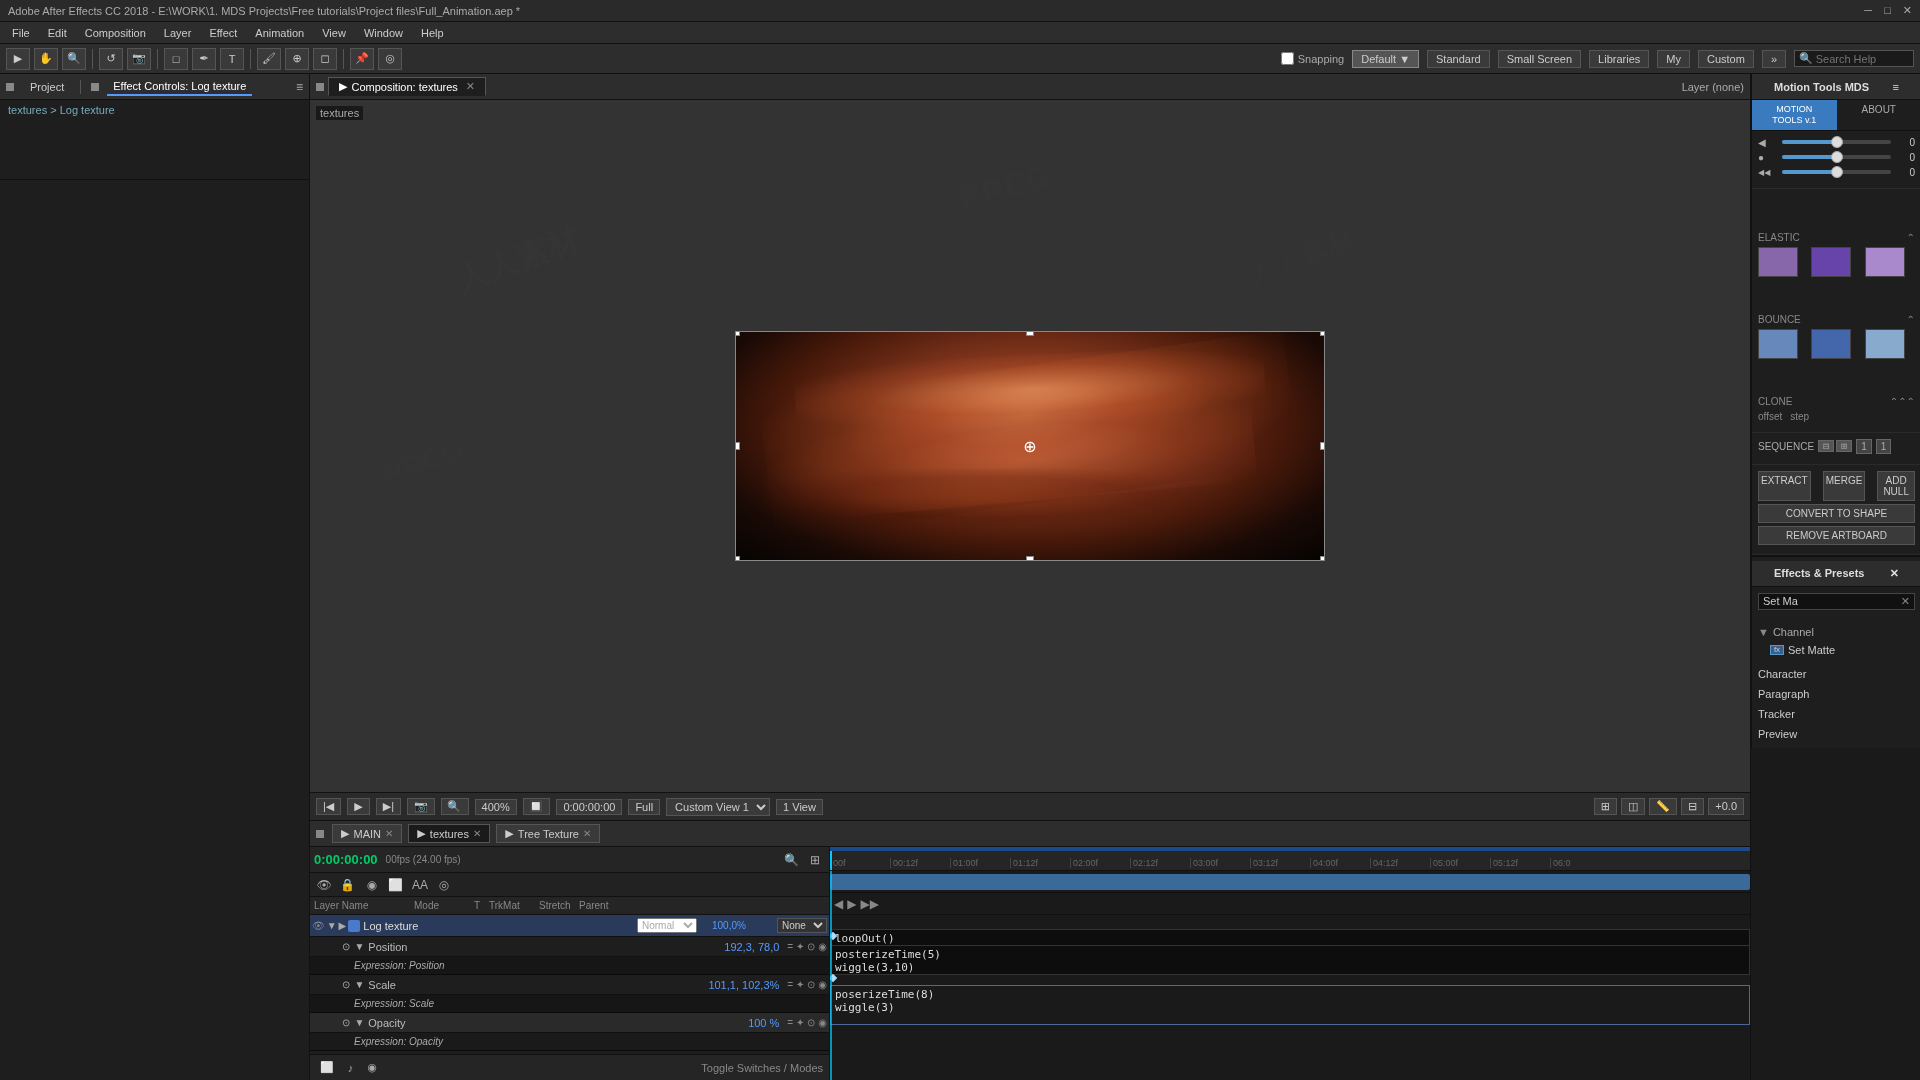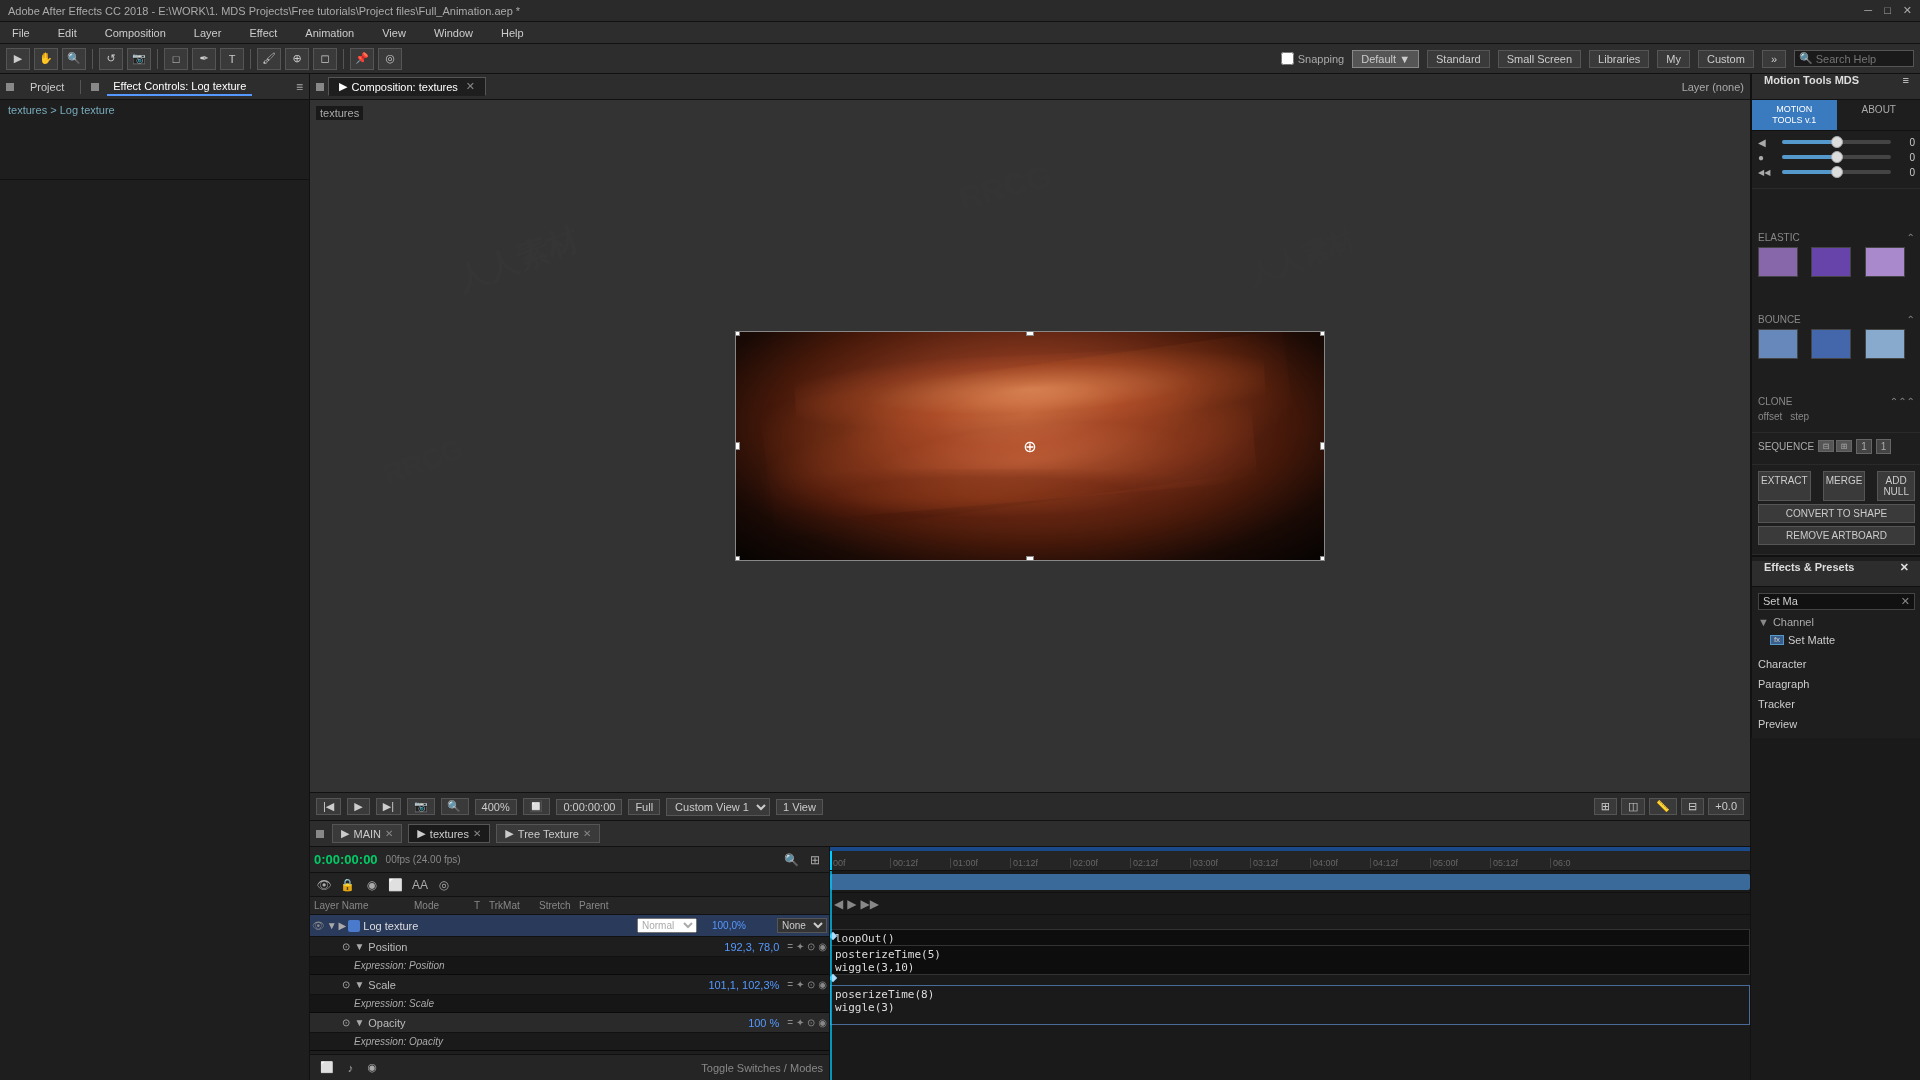--- a/index.html
+++ b/index.html
@@ -18,21 +18,21 @@
     }
     #title-bar-icons { margin-left: auto; display: flex; gap: 12px; }
 
     
     #menu-bar {
       height: 22px;
       background: #2d2d2d;
       display: flex;
       align-items: center;
       padding: 0 4px;
-      gap: 12px;
+      gap: 2px;
       border-bottom: 1px solid #111;
     }
     .menu-item {
       padding: 2px 8px;
       cursor: pointer;
       color: #ccc;
       font-size: 11px;
     }
 
     
@@ -273,21 +273,22 @@
       background: #1e1e1e;
       border-left: 1px solid #111;
       display: flex;
       flex-direction: column;
       overflow-y: auto;
     }
     .mt-header {
       height: 26px;
       background: #2d2d2d;
       display: flex;
-      padding: 0 12px;
+      align-items: center;
+      padding: 0 22px;
       border-bottom: 1px solid #111;
       font-size: 11px;
       font-weight: bold;
       color: #ddd;
     }
     .mt-tabs {
       display: flex;
       border-bottom: 1px solid #111;
     }
     .mt-tab {
@@ -414,21 +415,21 @@
     
     .effects-panel {
       padding: 6px;
     }
     .ep-search {
       display: flex;
       align-items: center;
       background: #111;
       border: 1px solid #444;
       padding: 1px 4px;
-      margin-bottom: 6px;
+      margin-bottom: 16px;
     }
     .ep-search input {
       background: transparent;
       border: none;
       color: #ccc;
       outline: none;
       font-size: 11px;
       width: 100%;
     }
     .ep-section-label {

